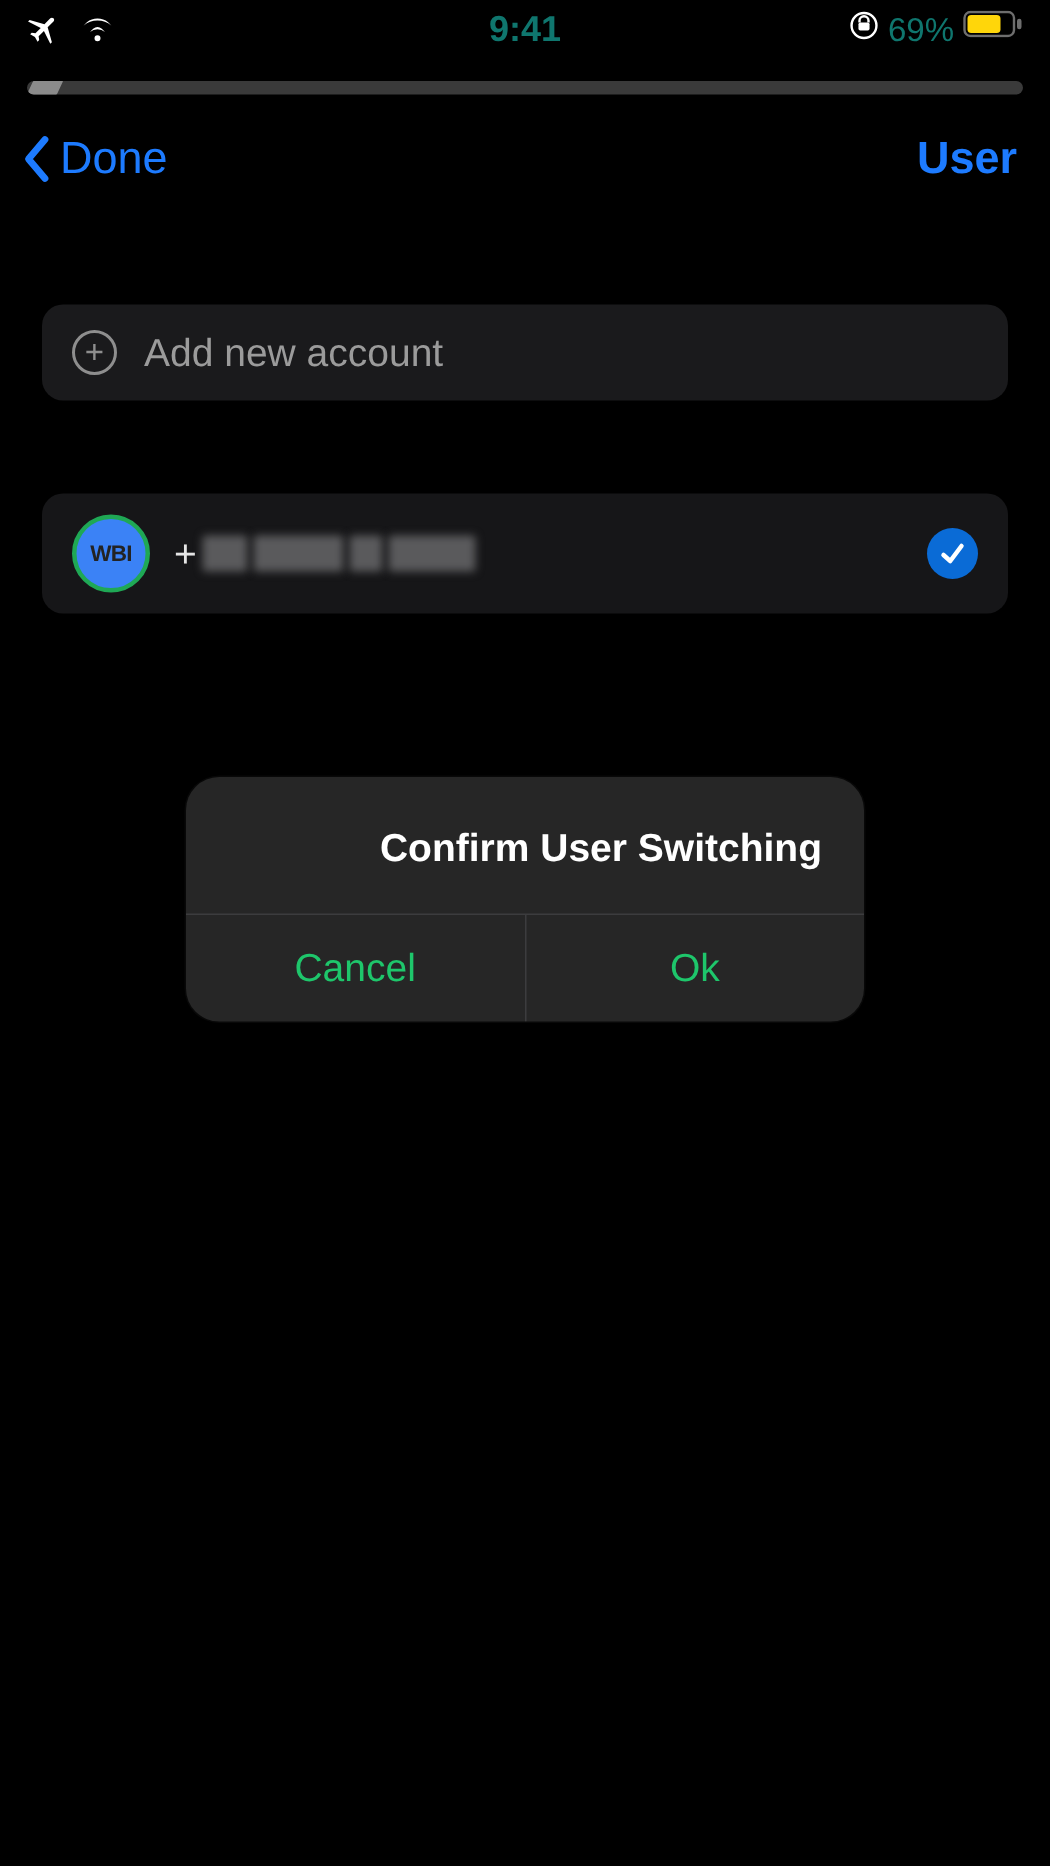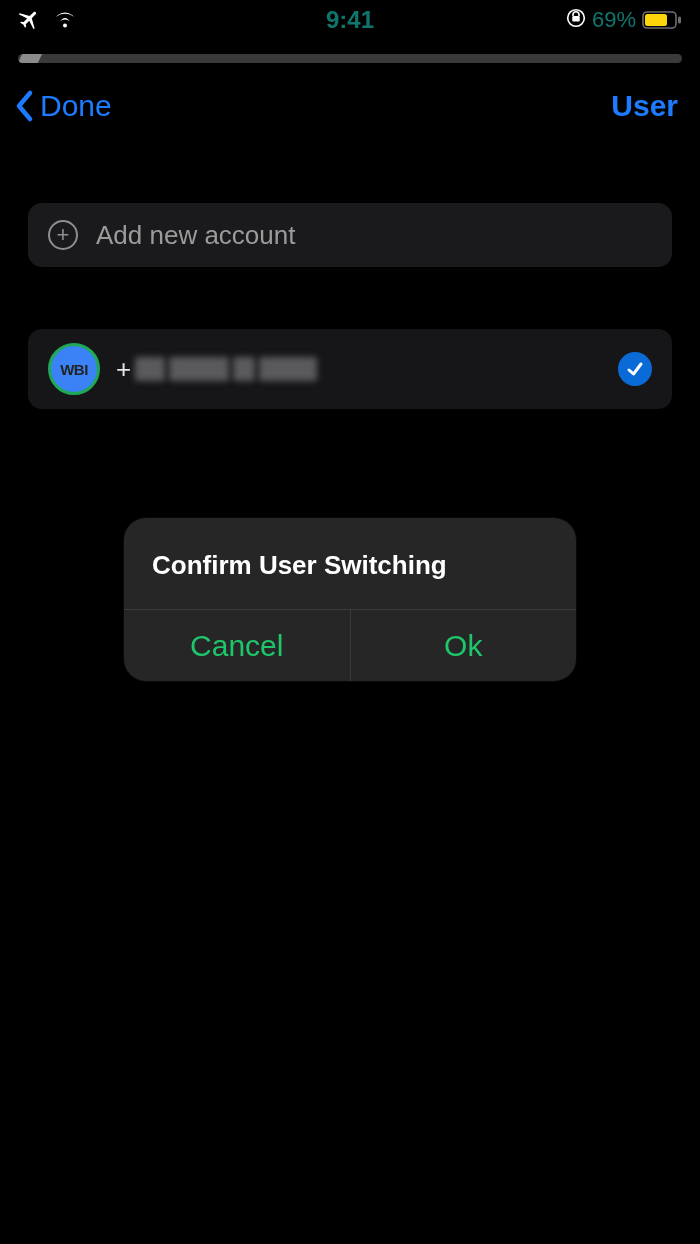--- a/index.html
+++ b/index.html
@@ -19,21 +19,21 @@
       justify-content: space-between;
       padding: 0 18px;
       color: #0f766e;
     }
     .status-left { display: flex; align-items: center; gap: 10px; }
     .status-left svg { display: block; }
     .status-center {
       position: absolute; left: 50%; transform: translateX(-50%);
       font-size: 24px; font-weight: 600;
     }
-    .status-right { display: flex; align-items: center; gap: 6px; }
+    .status-right { display: flex; align-items: flex-start; gap: 6px; }
     .battery-pct { font-size: 22px; font-weight: 500; }
     .battery { display: flex; align-items: center; }
 
     
     .sheet-top {
       margin: 14px 18px 0 18px;
       height: 9px;
       background: #3a3a3a;
       border-radius: 6px;
       position: relative;
@@ -114,27 +114,27 @@
     .alert {
       position: absolute;
       left: 50%; transform: translateX(-50%);
       top: 518px;
       width: 452px;
       background: #262626;
       border-radius: 22px;
       overflow: hidden;
       box-shadow: 0 0 0 1px rgba(255,255,255,0.03);
     }
-    .alert-body { padding: 32px 28px 28px; text-align: left; }
+    .alert-body { padding: 32px 28px 28px; text-align: right; }
     .alert-title { font-size: 26px; font-weight: 600; color: #fff; }
     .alert-msg { margin-top: 6px; font-size: 22px; color: #d0d0d0; line-height: 1.3; }
     .alert-btns { display: flex; border-top: 1px solid #3c3c3e; height: 72px; }
     .alert-btn {
       flex: 1; display:flex; align-items:center; justify-content:center;
-      font-size: 30px; color: #1ec66b; font-weight: 500;
+      font-size: 26px; color: #1ec66b; font-weight: 500;
     }
     .alert-btn + .alert-btn { border-left: 1px solid #3c3c3e; }
 
     
     .wm {
       position:absolute; left:50%; top:635px; transform:translateX(-50%) rotate(-4deg);
       font-size:28px; font-weight:800; letter-spacing:4px;
       color:rgba(120,120,120,0.15);
       -webkit-text-stroke: 1.5px rgba(120,120,120,0.18);
       pointer-events:none;

